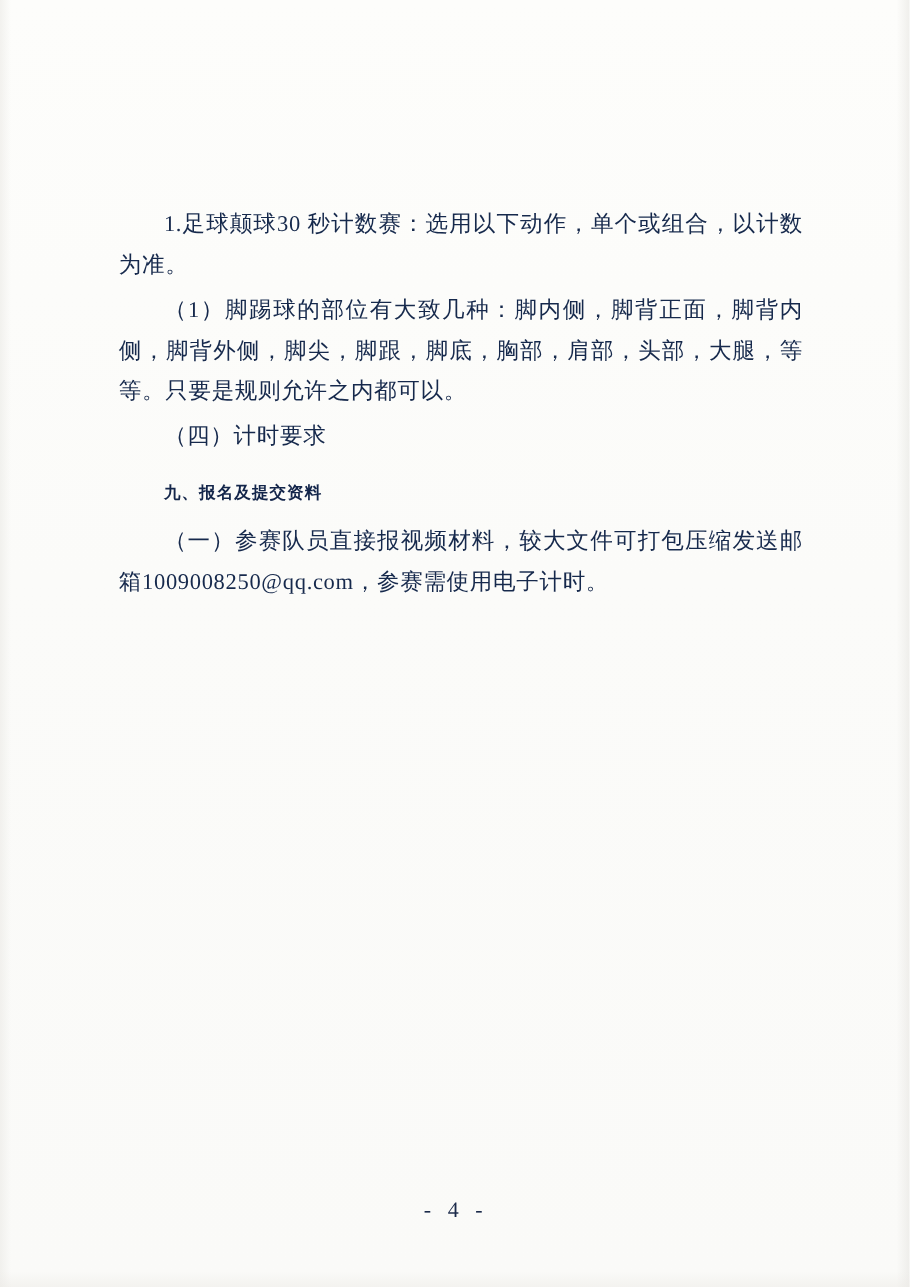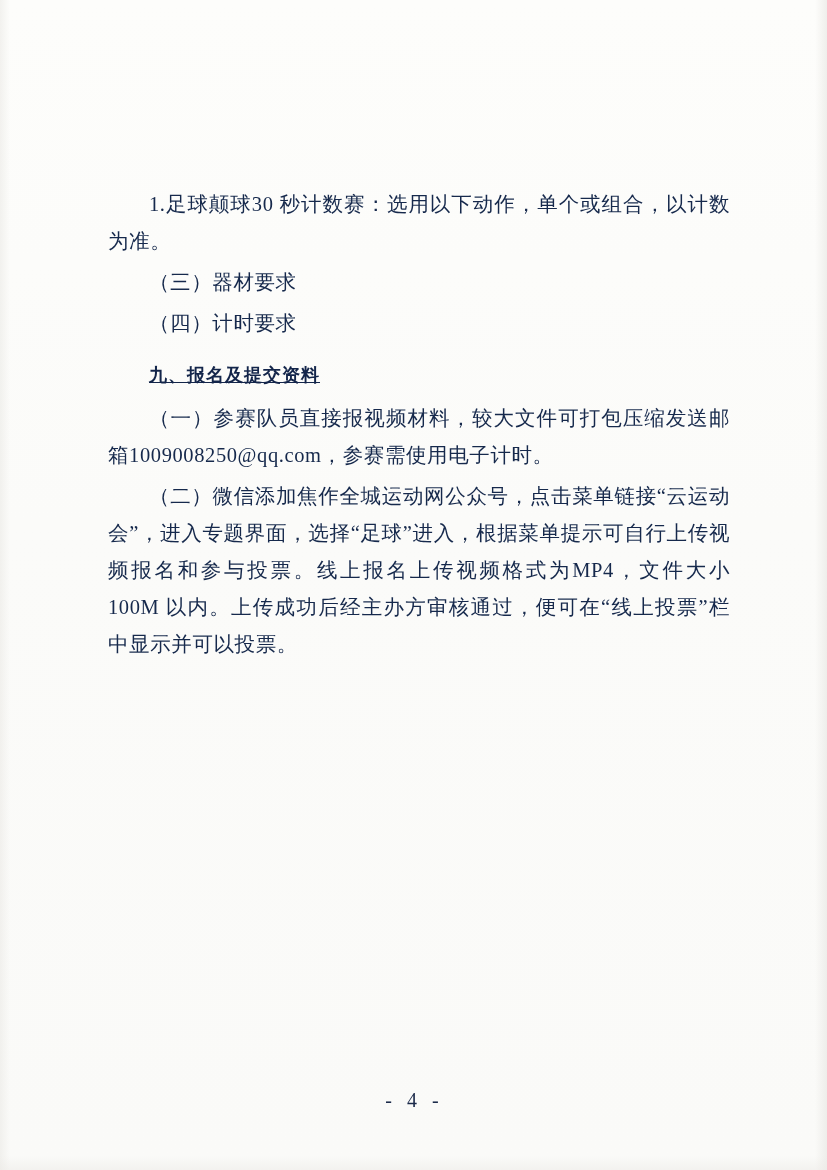--- a/index.html
+++ b/index.html
@@ -60,27 +60,26 @@
     text-justify: inter-ideograph;
     color: #16294c;
     font-family: "Liberation Serif", serif;
   }
   p.indent {
     text-indent: 41px;
   }
 
   h2.section {
     margin: 14px 0 6px 0;
-    font-size: 18px;
+    font-size: 15px;
     line-height: 38px;
     font-weight: bold;
     letter-spacing: 1px;
     text-indent: 41px;
     color: #13254a;
-    text-decoration: underline;
   }
 
   .footer {
     position: absolute;
     left: 0;
     right: 0;
     bottom: 58px;
     text-align: center;
     font-size: 20px;
     color: #1b2a4a;
@@ -97,32 +96,31 @@
 
 <div class="page">
   <div class="scan-edge-left"></div>
   <div class="scan-edge-right"></div>
   <div class="scan-edge-bottom"></div>
 
   <div class="content">
 
     <p class="para indent">1.足球颠球30 秒计数赛：选用以下动作，单个或组合，以计数为准。</p>
 
+    <p class="para indent">（1）脚踢球的部位有大致几种：脚内侧，脚背正面，脚背内侧，脚背外侧，脚尖，脚跟，脚底，胸部，肩部，头部，大腿，等等。只要是规则允许之内都可以。</p>
 
-    <p class="para indent">（三）器材要求</p>
 
 
     <p class="para indent">（四）计时要求</p>
 
 
     <h2 class="section">九、报名及提交资料</h2>
 
     <p class="para indent">（一）参赛队员直接报视频材料，较大文件可打包压缩发送邮箱1009008250@qq.com，参赛需使用电子计时。</p>
 
-    <p class="para indent">（二）微信添加焦作全城运动网公众号，点击菜单链接“云运动会”，进入专题界面，选择“足球”进入，根据菜单提示可自行上传视频报名和参与投票。线上报名上传视频格式为MP4，文件大小 100M 以内。上传成功后经主办方审核通过，便可在“线上投票”栏中显示并可以投票。</p>
 
   </div>
 
   <div class="footer">
     <span class="pagenum">-</span>
     <span class="pagenum">4</span>
     <span class="pagenum">-</span>
   </div>
 </div>
 

